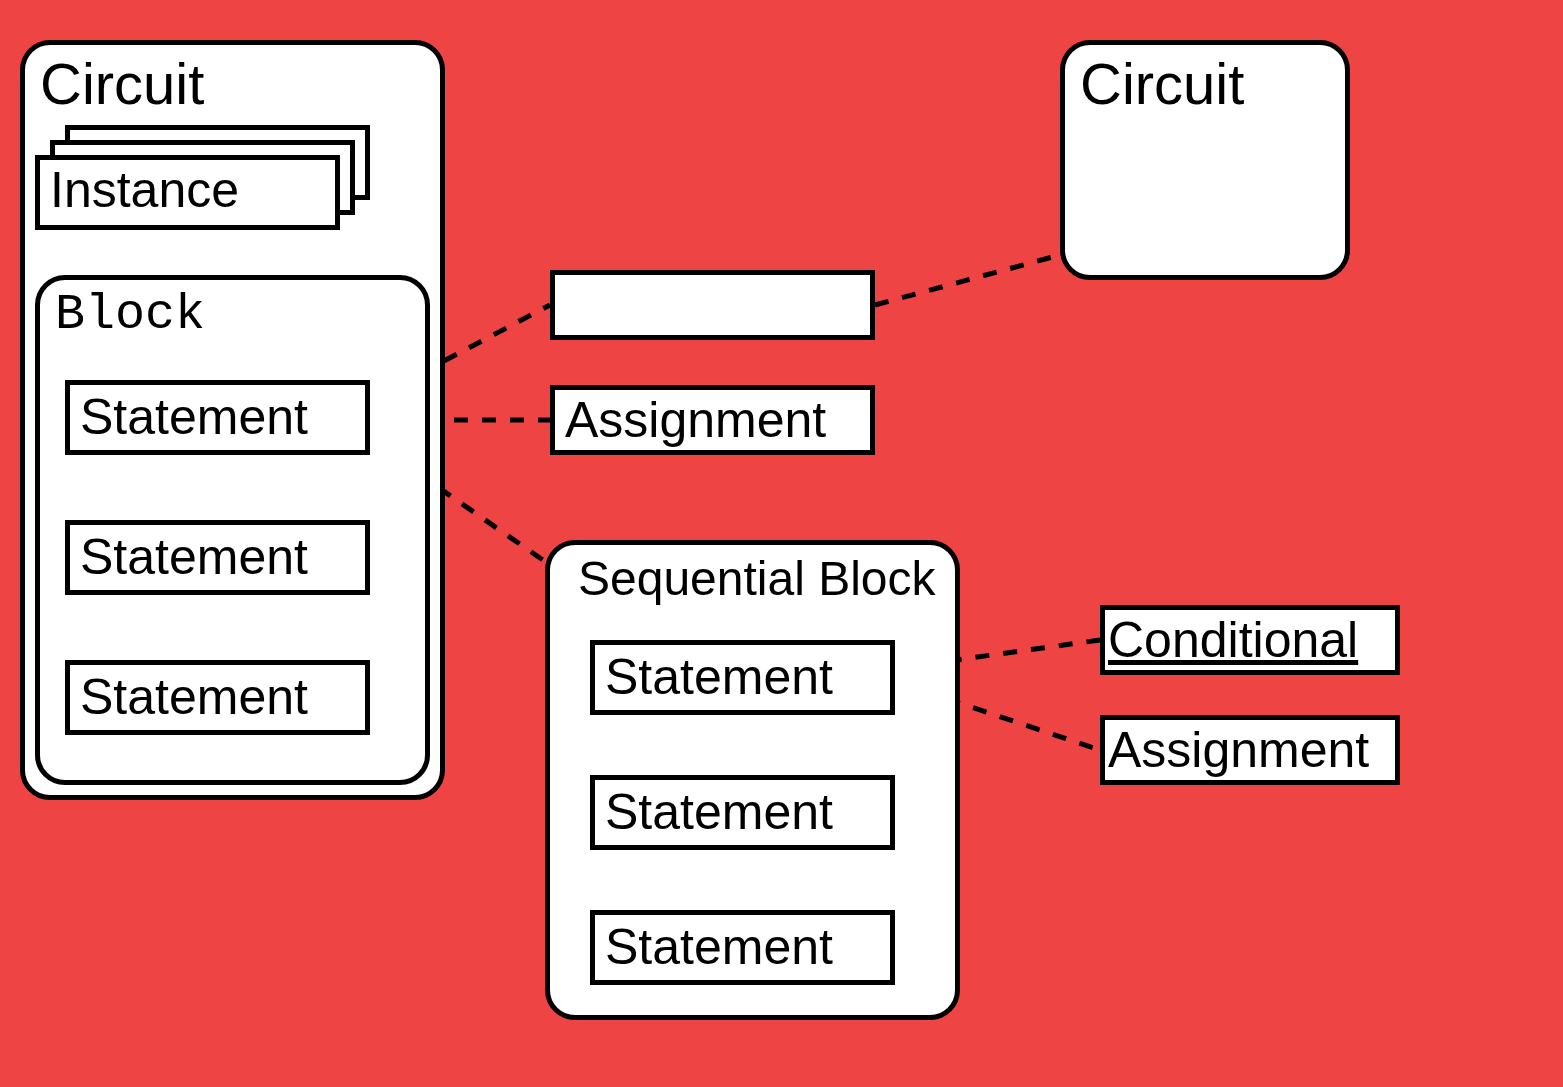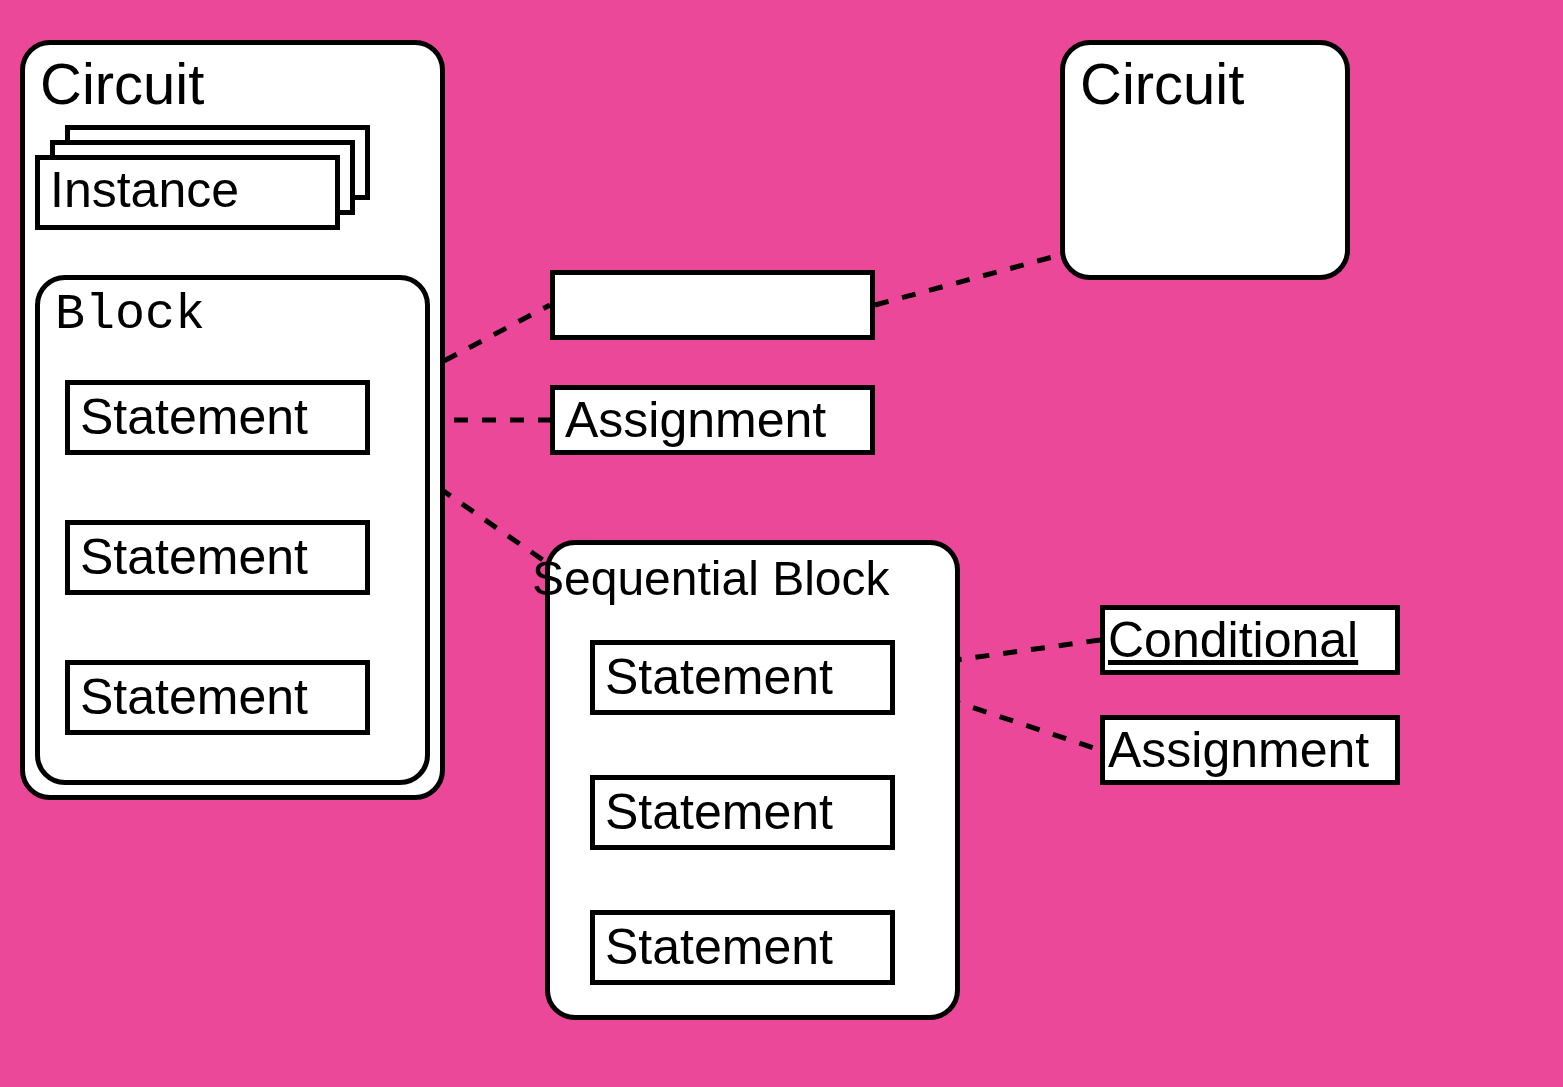--- a/index.html
+++ b/index.html
@@ -5,21 +5,21 @@
   html, body {
     margin: 0;
     padding: 0;
     background: #fff;
     font-family: Arial, Helvetica, sans-serif;
   }
   .canvas {
     position: relative;
     width: 1563px;
     height: 1087px;
-    background: #ec4899;
+    background: #ef4444;
   }
   .box {
     position: absolute;
     background: #fff;
     border: 5px solid #000;
     box-sizing: border-box;
   }
   .rbox {
     border-radius: 30px;
   }
@@ -90,21 +90,21 @@
 
   <div class="box rbox" style="left:1060px; top:40px; width:290px; height:240px;"></div>
   <div class="label" style="left:1080px; top:55px; font-size:58px;">Circuit</div>
 
   <div class="box" style="left:550px; top:270px; width:325px; height:70px;"></div>
 
   <div class="box" style="left:550px; top:385px; width:325px; height:70px;"></div>
   <div class="label" style="left:565px; top:395px;">Assignment</div>
 
   <div class="box rbox" style="left:545px; top:540px; width:415px; height:480px;"></div>
-  <div class="label" style="left:532px; top:555px; font-size:48px;">Sequential Block</div>
+  <div class="label" style="left:578px; top:555px; font-size:48px;">Sequential Block</div>
 
   <div class="box" style="left:590px; top:640px; width:305px; height:75px;"></div>
   <div class="label" style="left:605px; top:652px;">Statement</div>
 
   <div class="box" style="left:590px; top:775px; width:305px; height:75px;"></div>
   <div class="label" style="left:605px; top:787px;">Statement</div>
 
   <div class="box" style="left:590px; top:910px; width:305px; height:75px;"></div>
   <div class="label" style="left:605px; top:922px;">Statement</div>
 

